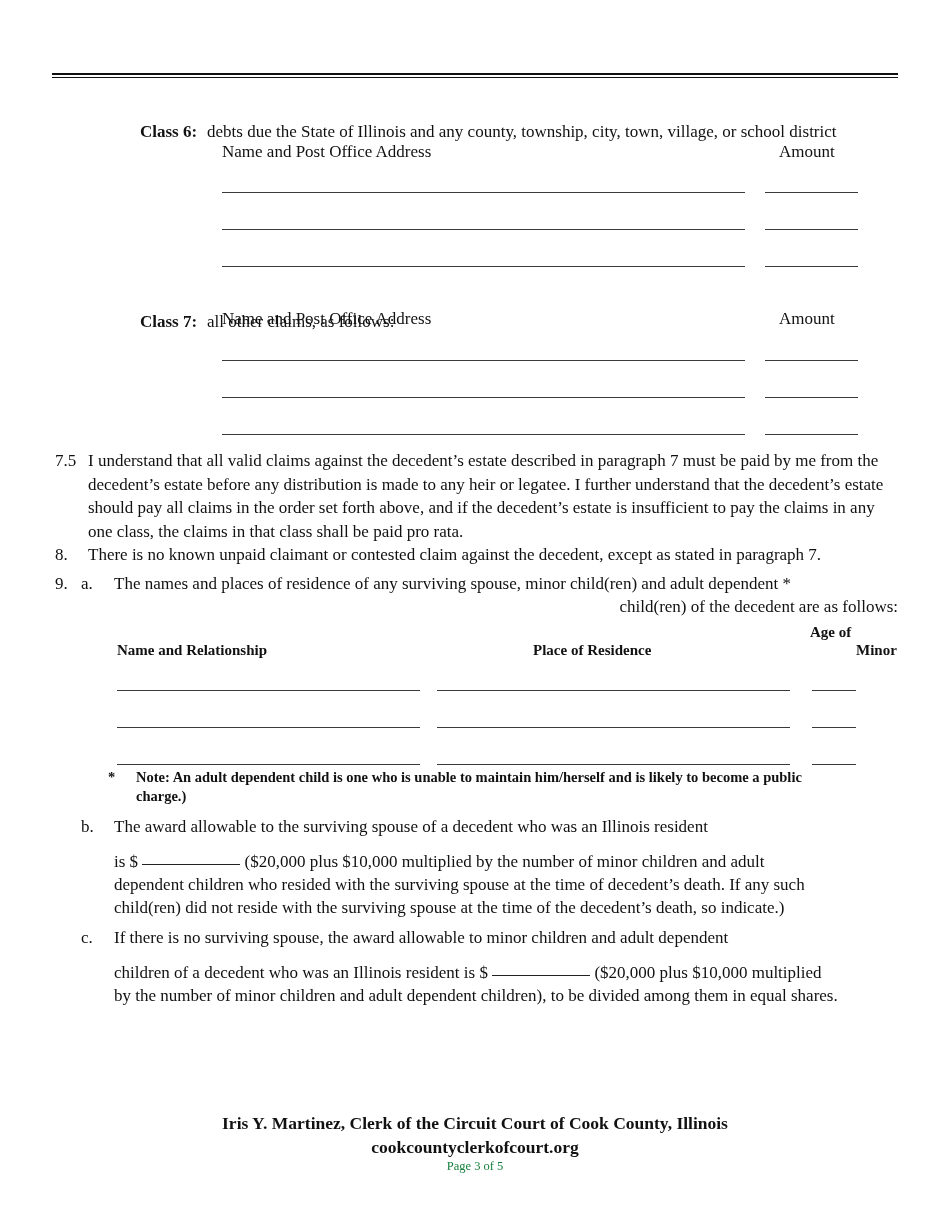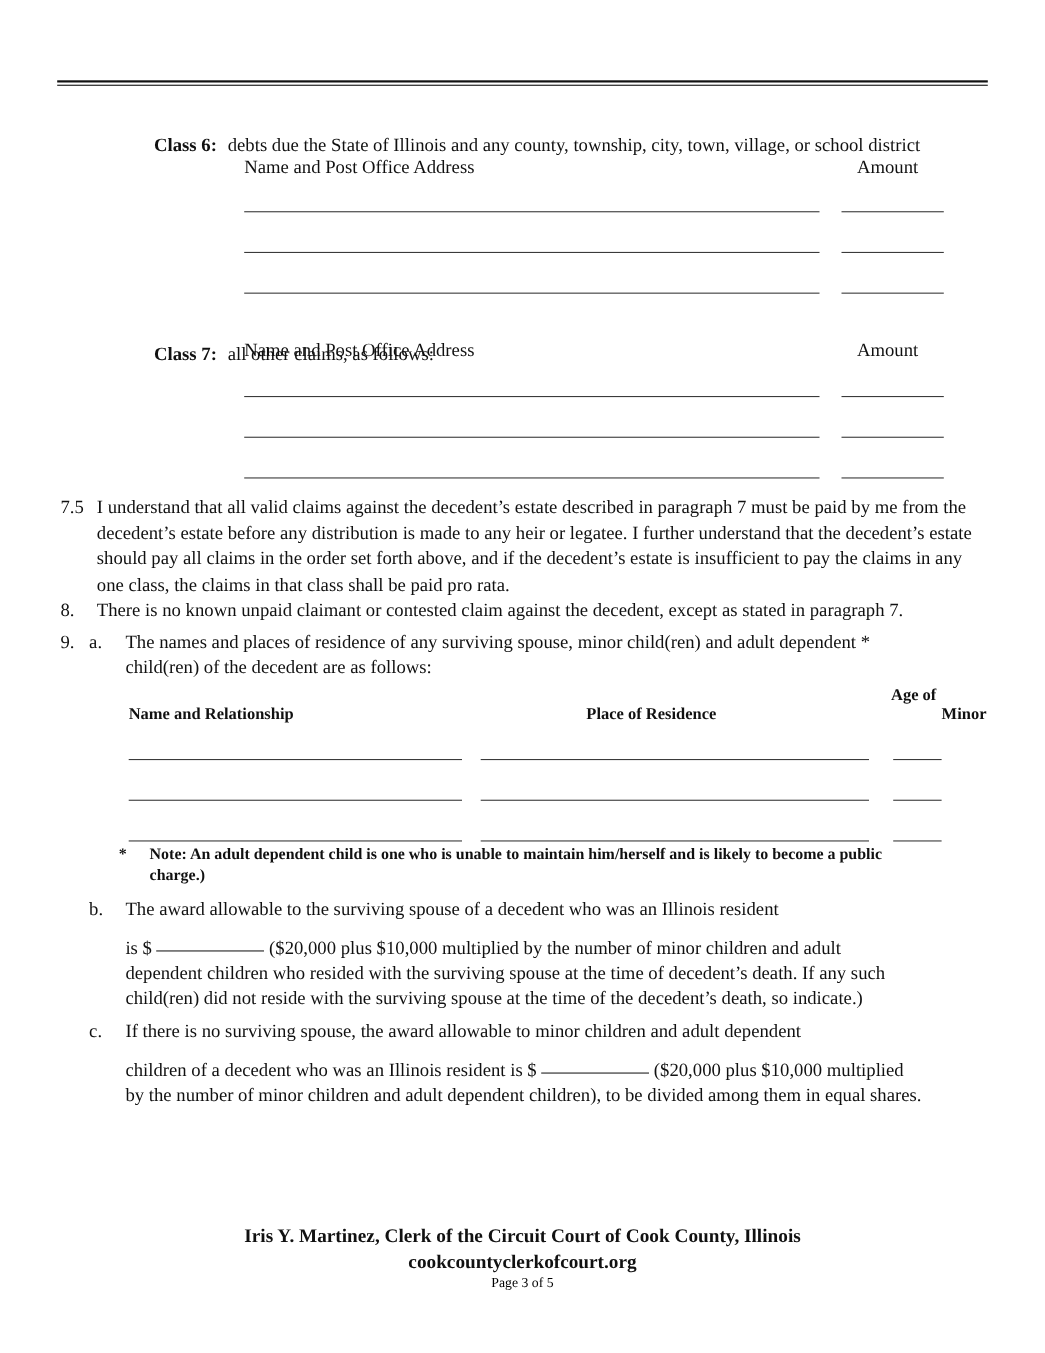--- a/index.html
+++ b/index.html
@@ -167,21 +167,21 @@
     line-height: 22px;
   }
   .footer-line2 {
     font-size: 17.5px;
     font-weight: bold;
     line-height: 22px;
   }
   .footer-page {
     font-size: 12.5px;
     line-height: 16px;
-    color: #000000;
+    color: #15803d;
     text-align: center;
   }
 </style>
 </head>
 <body>
 
 <div class="page">
 
   <div class="header-rule-thick"></div>
   <div class="header-rule-thin"></div>
@@ -235,21 +235,21 @@
   </div>
 
   <div class="num-para" style="left:55px; top:572px; width:30px;">
     <span class="marker">9.</span>
   </div>
 
   <div class="sub-item" style="left:81px; top:572px; width:817px; padding-left:33px; box-sizing:border-box;">
     <span class="sub-marker">a.</span>
     <span>The names and places of residence of any surviving spouse, minor child(ren) and adult dependent *</span>
   </div>
-  <div class="sub-item" style="left:114px; top:595px; width:784px;">
+  <div class="sub-item" style="left:114px; top:595px; width:784px;text-align:right;">
     <span>child(ren) of the decedent are as follows:</span>
   </div>
 
   <div class="tbl-head" style="left:117px; top:641px;">Name and Relationship</div>
   <div class="tbl-head" style="left:533px; top:641px;">Place of Residence</div>
   <div class="tbl-head" style="left:810px; top:623px;">Age of</div>
   <div class="tbl-head" style="left:856px; top:641px;">Minor</div>
 
   <div class="rule" style="left:117px; top:690px; width:303px;"></div>
   <div class="rule" style="left:437px; top:690px; width:353px;"></div>

